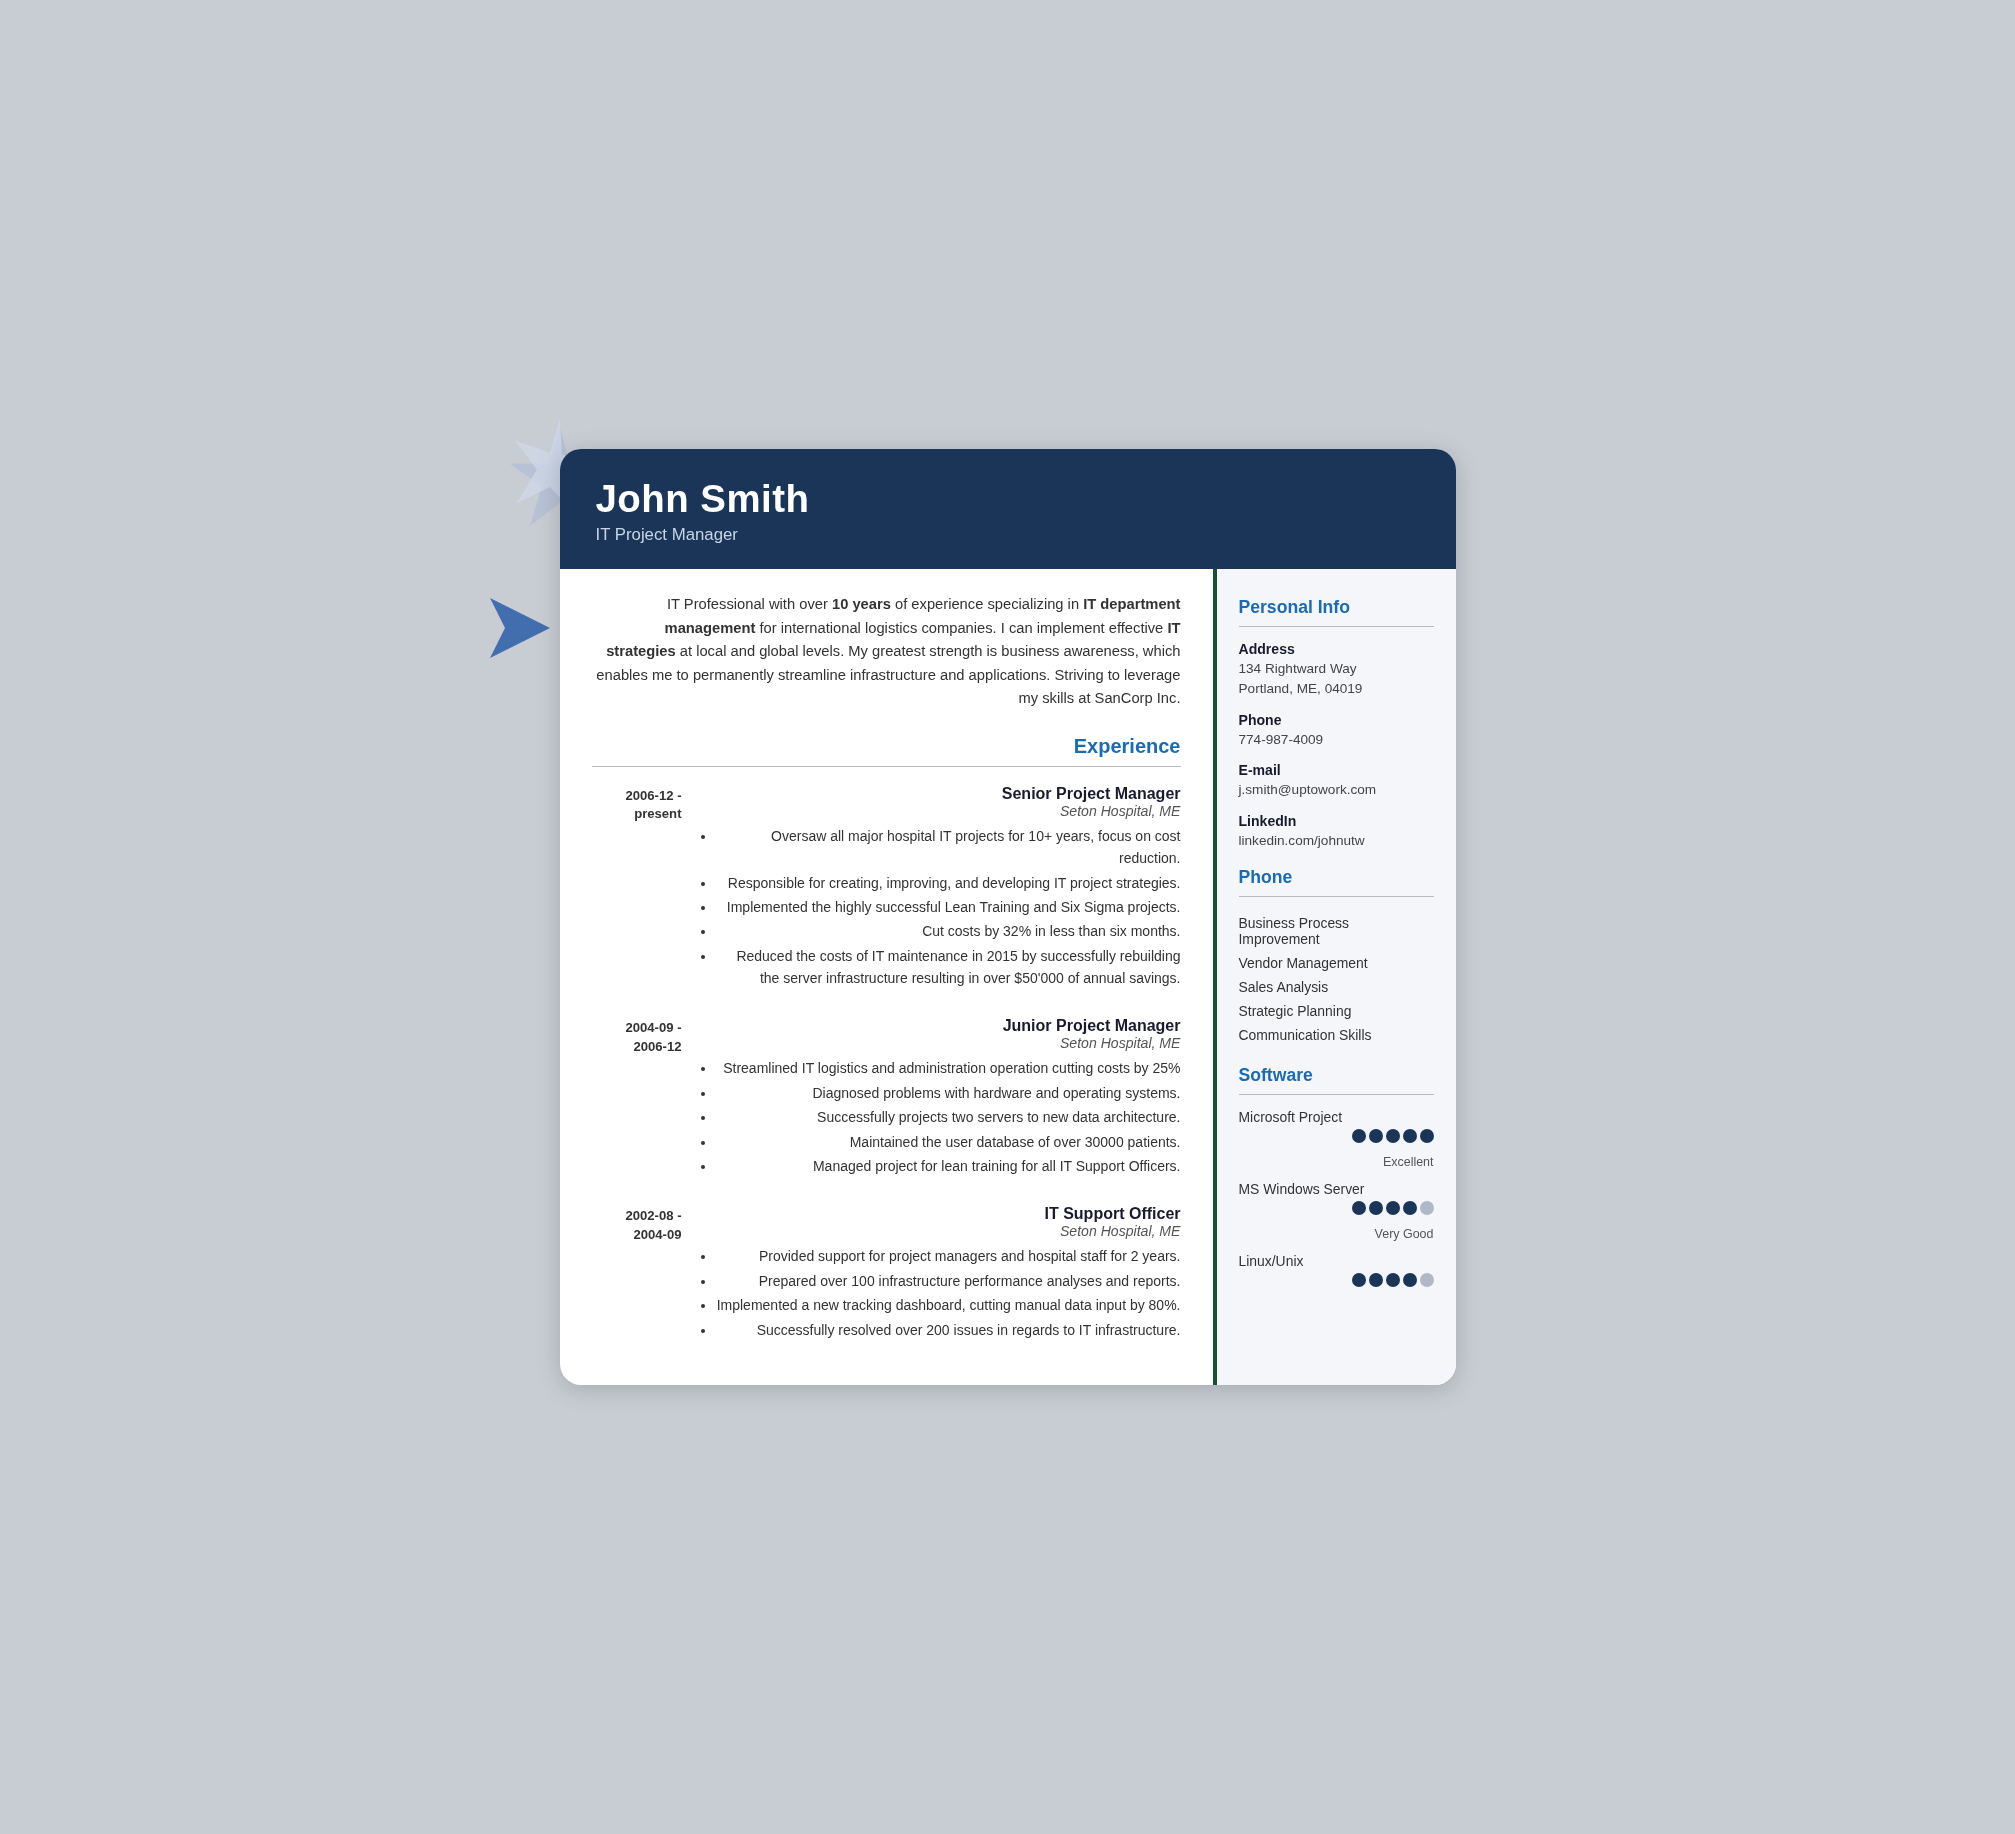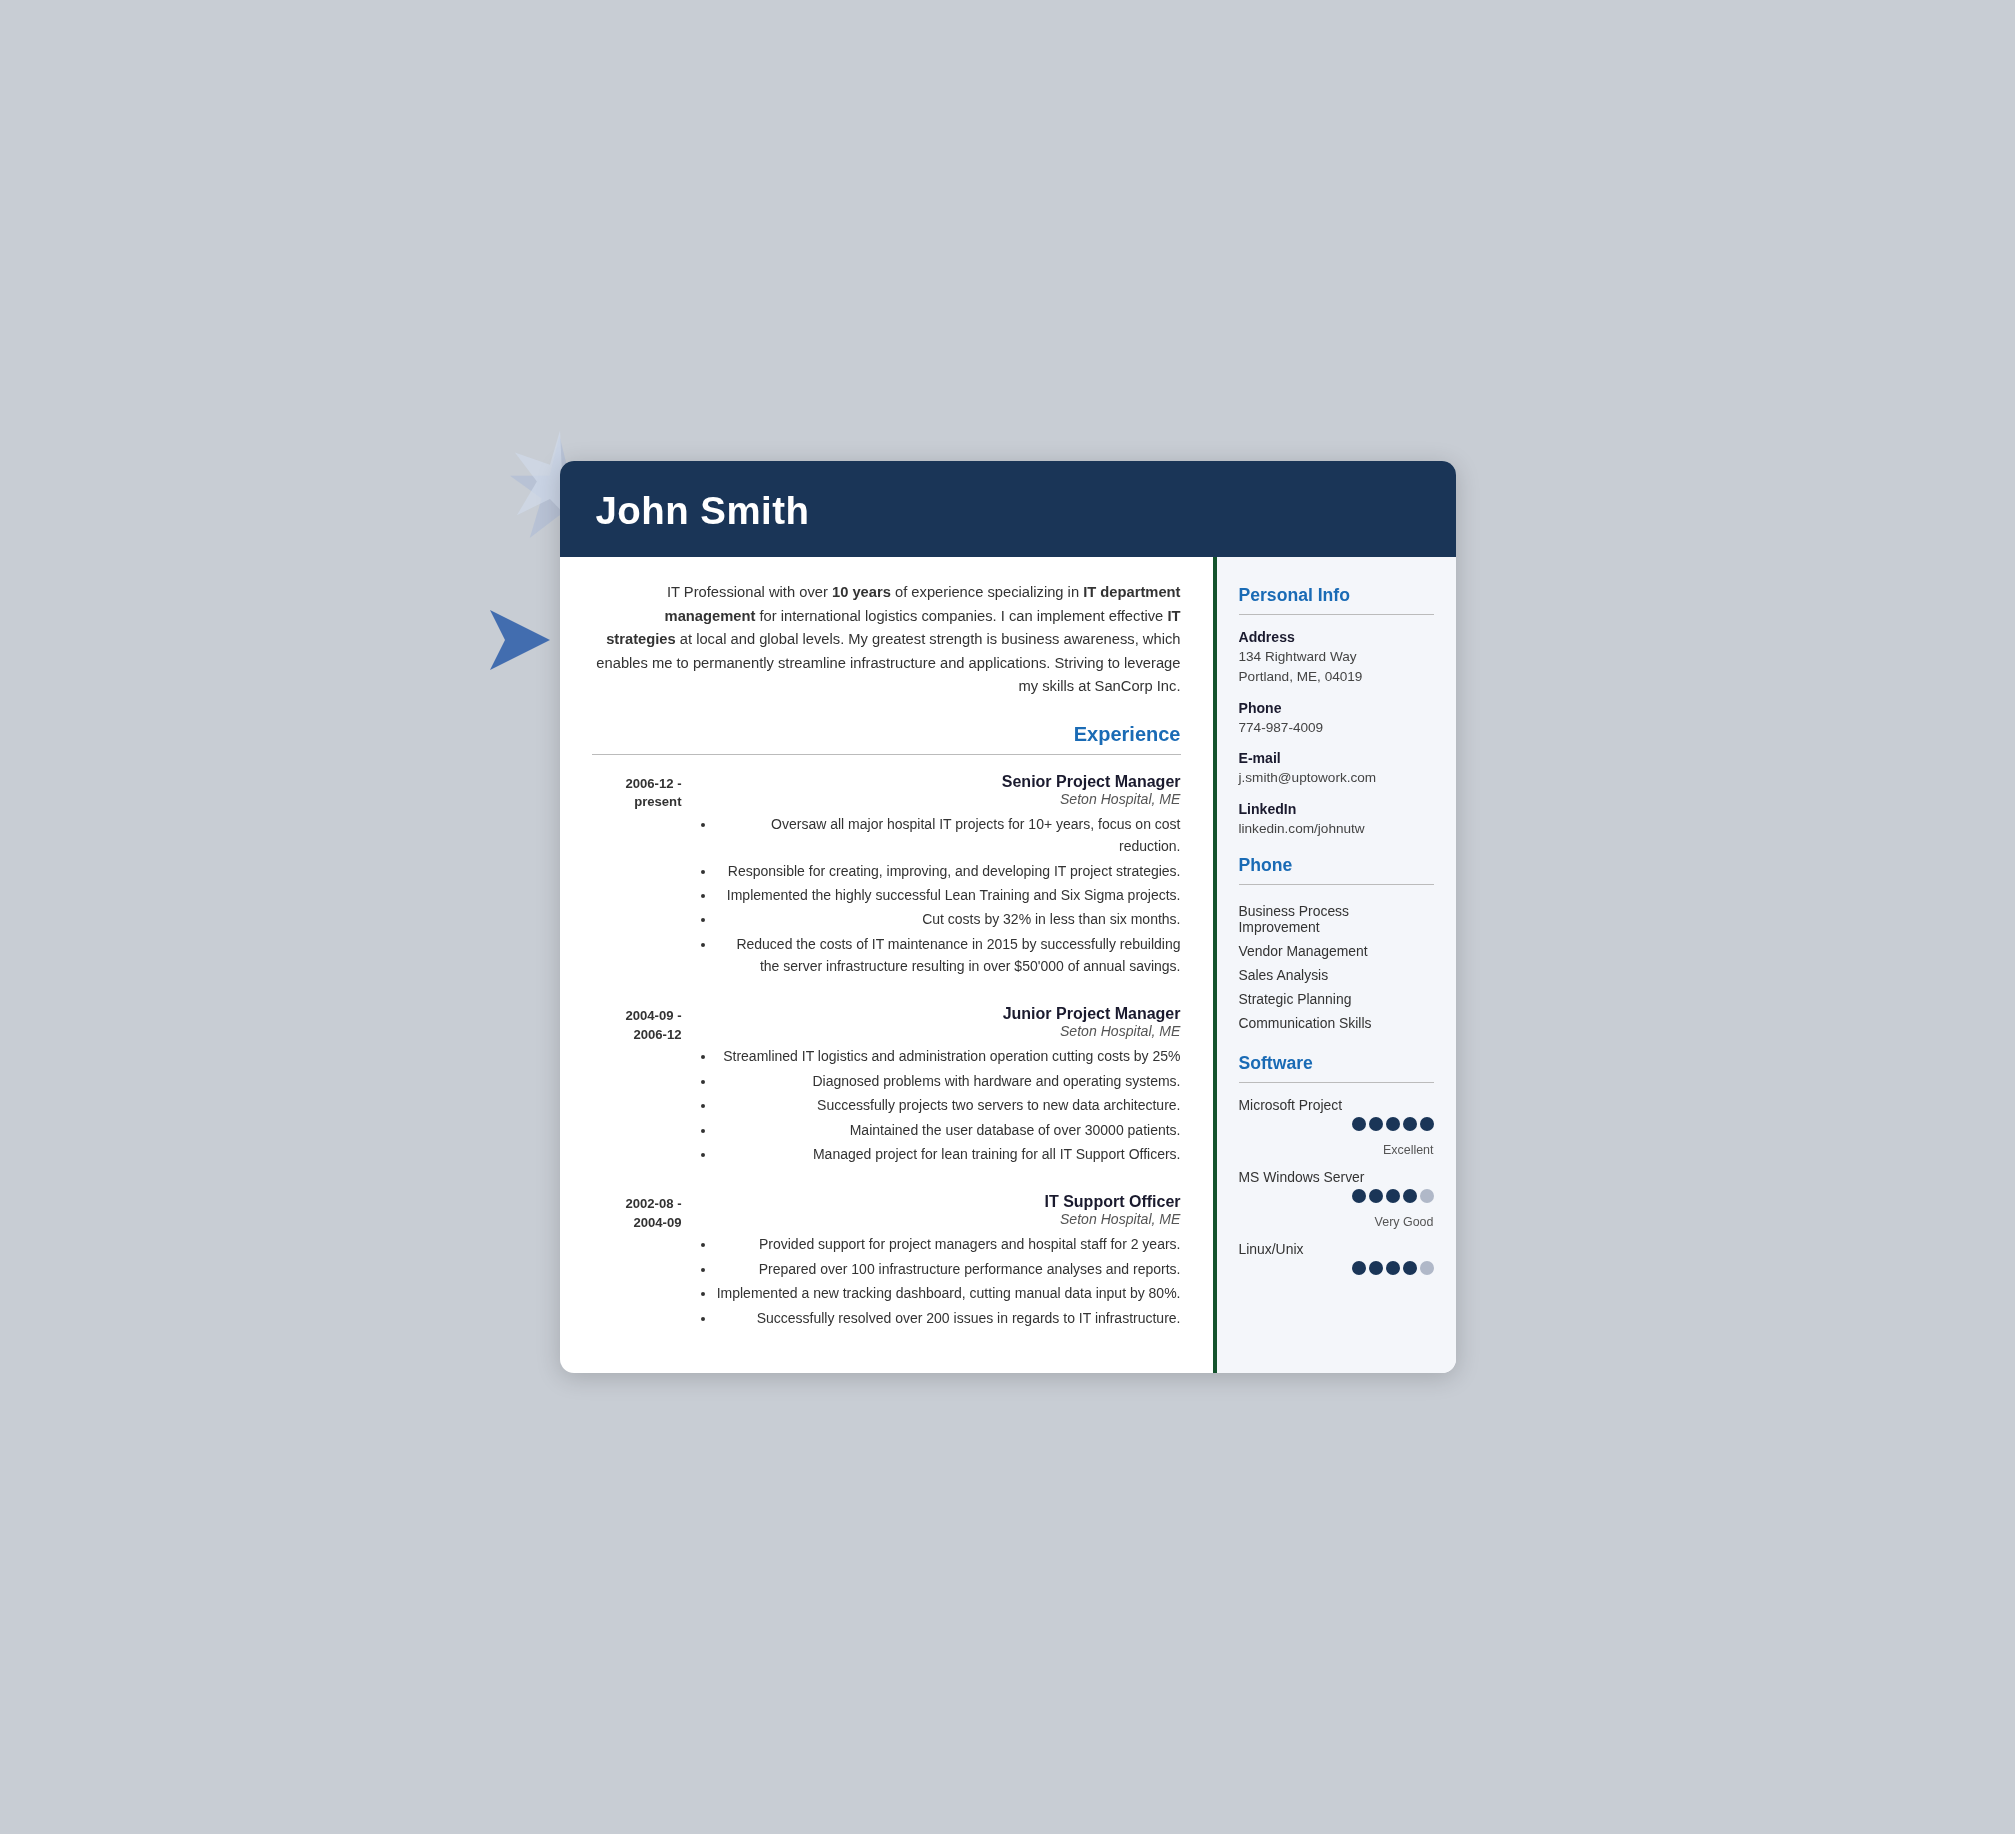--- a/index.html
+++ b/index.html
@@ -33,21 +33,21 @@
       position: absolute;
       top: 149px;
       left: -70px;
       width: 60px;
       height: 60px;
       z-index: 2;
     }
 
     .resume-card {
       background: #fff;
-      border-radius: 14px;
+      border-radius: 21px;
       box-shadow: 0 4px 24px rgba(0,0,0,0.18);
       overflow: hidden;
       position: relative;
       z-index: 1;
     }
 
     
     .resume-header {
       background: #1a3557;
       padding: 28px 36px 24px 36px;
@@ -249,20 +249,21 @@
     <polygon points="50,0 58,36 95,30 68,55 82,92 52,70 22,92 36,55 9,30 46,36" fill="#d0daea" opacity="0.7" transform="rotate(10,60,60)"></polygon>
   </svg>
   <svg class="deco-arrow" viewBox="0 0 60 60">
     <polygon points="0,0 60,30 0,60 15,30" fill="#2a5ca8" opacity="0.85"></polygon>
   </svg>
 
   <div class="resume-card">
 
     <div class="resume-header">
       <h1>John Smith</h1>
+      <div class="subtitle">IT Project Manager</div>
     </div>
 
     <div class="resume-body">
 
       <div class="resume-main">
 
         <p class="summary-text">
           IT Professional with over <strong>10 years</strong> of experience specializing in <strong>IT department management</strong> for international logistics companies. I can implement effective <strong>IT strategies</strong> at local and global levels. My greatest strength is business awareness, which enables me to permanently streamline infrastructure and applications. Striving to leverage my skills at SanCorp Inc.
         </p>
 

